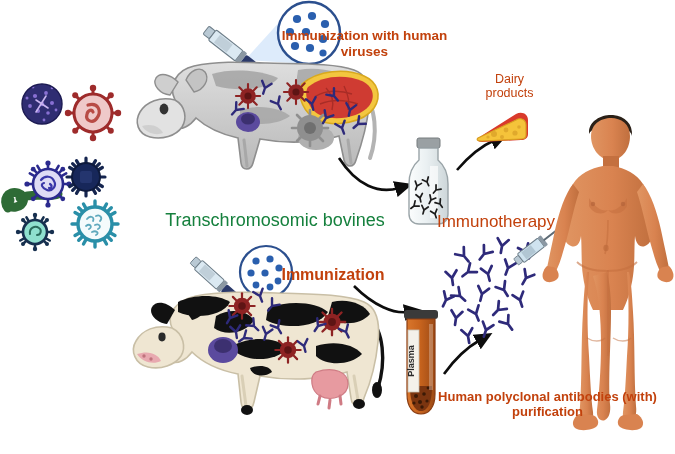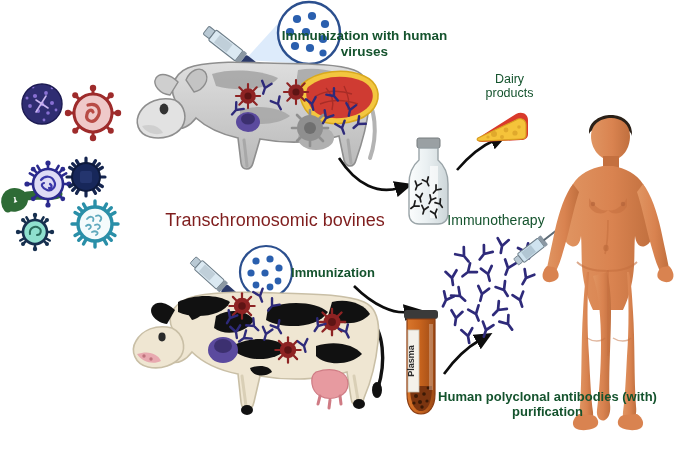--- a/index.html
+++ b/index.html
@@ -5,21 +5,21 @@
   html,body{margin:0;padding:0;}
   body{
     width:675px;height:454px;
     background:#ffffff;
     font-family:"Liberation Sans", sans-serif;
     overflow:hidden;
     position:relative;
   }
   #stage{position:absolute;left:0;top:0;width:675px;height:454px;}
   #stage > *{position:absolute;}
-  .lbl{color:#14532d;line-height:1.15;text-align:center;white-space:pre-line;}
+  .lbl{color:#c2410c;line-height:1.15;text-align:center;white-space:pre-line;}
   .lbl.bold{font-weight:bold;}
   svg{display:block;overflow:visible;}
 </style>
 </head>
 <body>
 
 <div id="stage">
 
   <svg width="0" height="0">
     <defs>
@@ -416,21 +416,21 @@
       <circle cx="43" cy="25" r="2.6"></circle>
         <circle cx="30" cy="29" r="2"></circle>
       <circle cx="47" cy="19" r="1.8"></circle>
         <circle cx="16" cy="29" r="1.6"></circle>
     </g>
   </svg>
 
   <div class="lbl" style="left:452px;top:72px;width:115px;font-size:12.5px;">Dairy
 products</div>
 
-  <div class="lbl" style="left:150px;top:210px;width:250px;font-size:18px;color:#7f1d1d;">Transchromosomic bovines</div>
+  <div class="lbl" style="left:150px;top:210px;width:250px;font-size:18px;color:#15803d;">Transchromosomic bovines</div>
 
   <svg style="left:120px;top:250px;" width="300" height="200">
 
     <g>
       <circle cx="146" cy="22" r="26" fill="#ffffff" stroke="#2b4f8e" stroke-width="2.2"></circle>
       <g fill="#2a5fae">
         <circle cx="136" cy="11" r="3.6"></circle>
           <circle cx="150" cy="9" r="3.6"></circle>
         <circle cx="159" cy="18" r="3.6"></circle>
           <circle cx="131" cy="23" r="3.6"></circle>
@@ -537,21 +537,21 @@
         <g transform="translate(226,82) rotate(-26)">
             <path d="M0,6 L0,0 M0,0 L-5,-6 M0,0 L5,-6"></path>
           </g>
         <g transform="translate(116,82) rotate(-8)">
             <path d="M0,6 L0,0 M0,0 L-5,-6 M0,0 L5,-6"></path>
           </g>
       </g>
     </g>
   </svg>
 
-  <div class="lbl bold" style="left:278px;top:266px;width:110px;font-size:13px;">Immunization</div>
+  <div class="lbl bold" style="left:278px;top:266px;width:110px;font-size:16px;">Immunization</div>
 
   <svg style="left:352px;top:280px;" width="70" height="50">
     <path d="M2,6 C22,26 42,34 56,32" fill="none" stroke="#0d0d0d" stroke-width="2.6" marker-end="url(#arrowhead)"></path>
   </svg>
 
   <svg style="left:398px;top:308px;" width="46" height="112">
     <rect x="6" y="2" width="34" height="9" rx="3" fill="#3a3a3a"></rect>
     <path d="M9,11 L9,86 C9,99 15,106 23,106 C31,106 37,99 37,86 L37,11 Z" fill="url(#tubeGrad)" stroke="#8b3d12" stroke-width="1.2"></path>
     <path d="M12,78 C12,96 17,103 23,103 C29,103 34,96 34,78 Z" fill="#7b3510"></path>
     <g fill="#3b1a06">
@@ -631,21 +631,21 @@
         </g>
       <g transform="translate(46,92) rotate(18)">
           <path d="M0,7 L0,0 M0,0 L-5.6,-7 M0,0 L5.6,-7"></path>
         </g>
       <g transform="translate(28,98) rotate(-10)">
           <path d="M0,7 L0,0 M0,0 L-5.6,-7 M0,0 L5.6,-7"></path>
         </g>
     </g>
   </svg>
 
-  <div class="lbl" style="left:436px;top:212px;width:120px;font-size:14px;">Immunotherapy</div>
+  <div class="lbl" style="left:436px;top:212px;width:120px;font-size:17px;">Immunotherapy</div>
 
   <svg style="left:512px;top:228px;" width="70" height="45">
     <g transform="translate(4,34) rotate(-38)">
       <rect x="0" y="-4" width="6" height="8" rx="1.2" fill="#b9c9d4" stroke="#6d7d88" stroke-width="0.8"></rect>
       <rect x="6" y="-5.5" width="26" height="11" rx="1.3" fill="#cfe3ef" stroke="#6d7d88" stroke-width="1"></rect>
       <rect x="10" y="-4.2" width="12" height="8.4" fill="#9db2c0" opacity="0.6"></rect>
       <rect x="32" y="-6" width="4" height="12" rx="1" fill="#8b98a3"></rect>
       <path d="M36,0 L54,0" stroke="#5c6a75" stroke-width="2" stroke-linecap="round"></path>
     </g>
   </svg>

